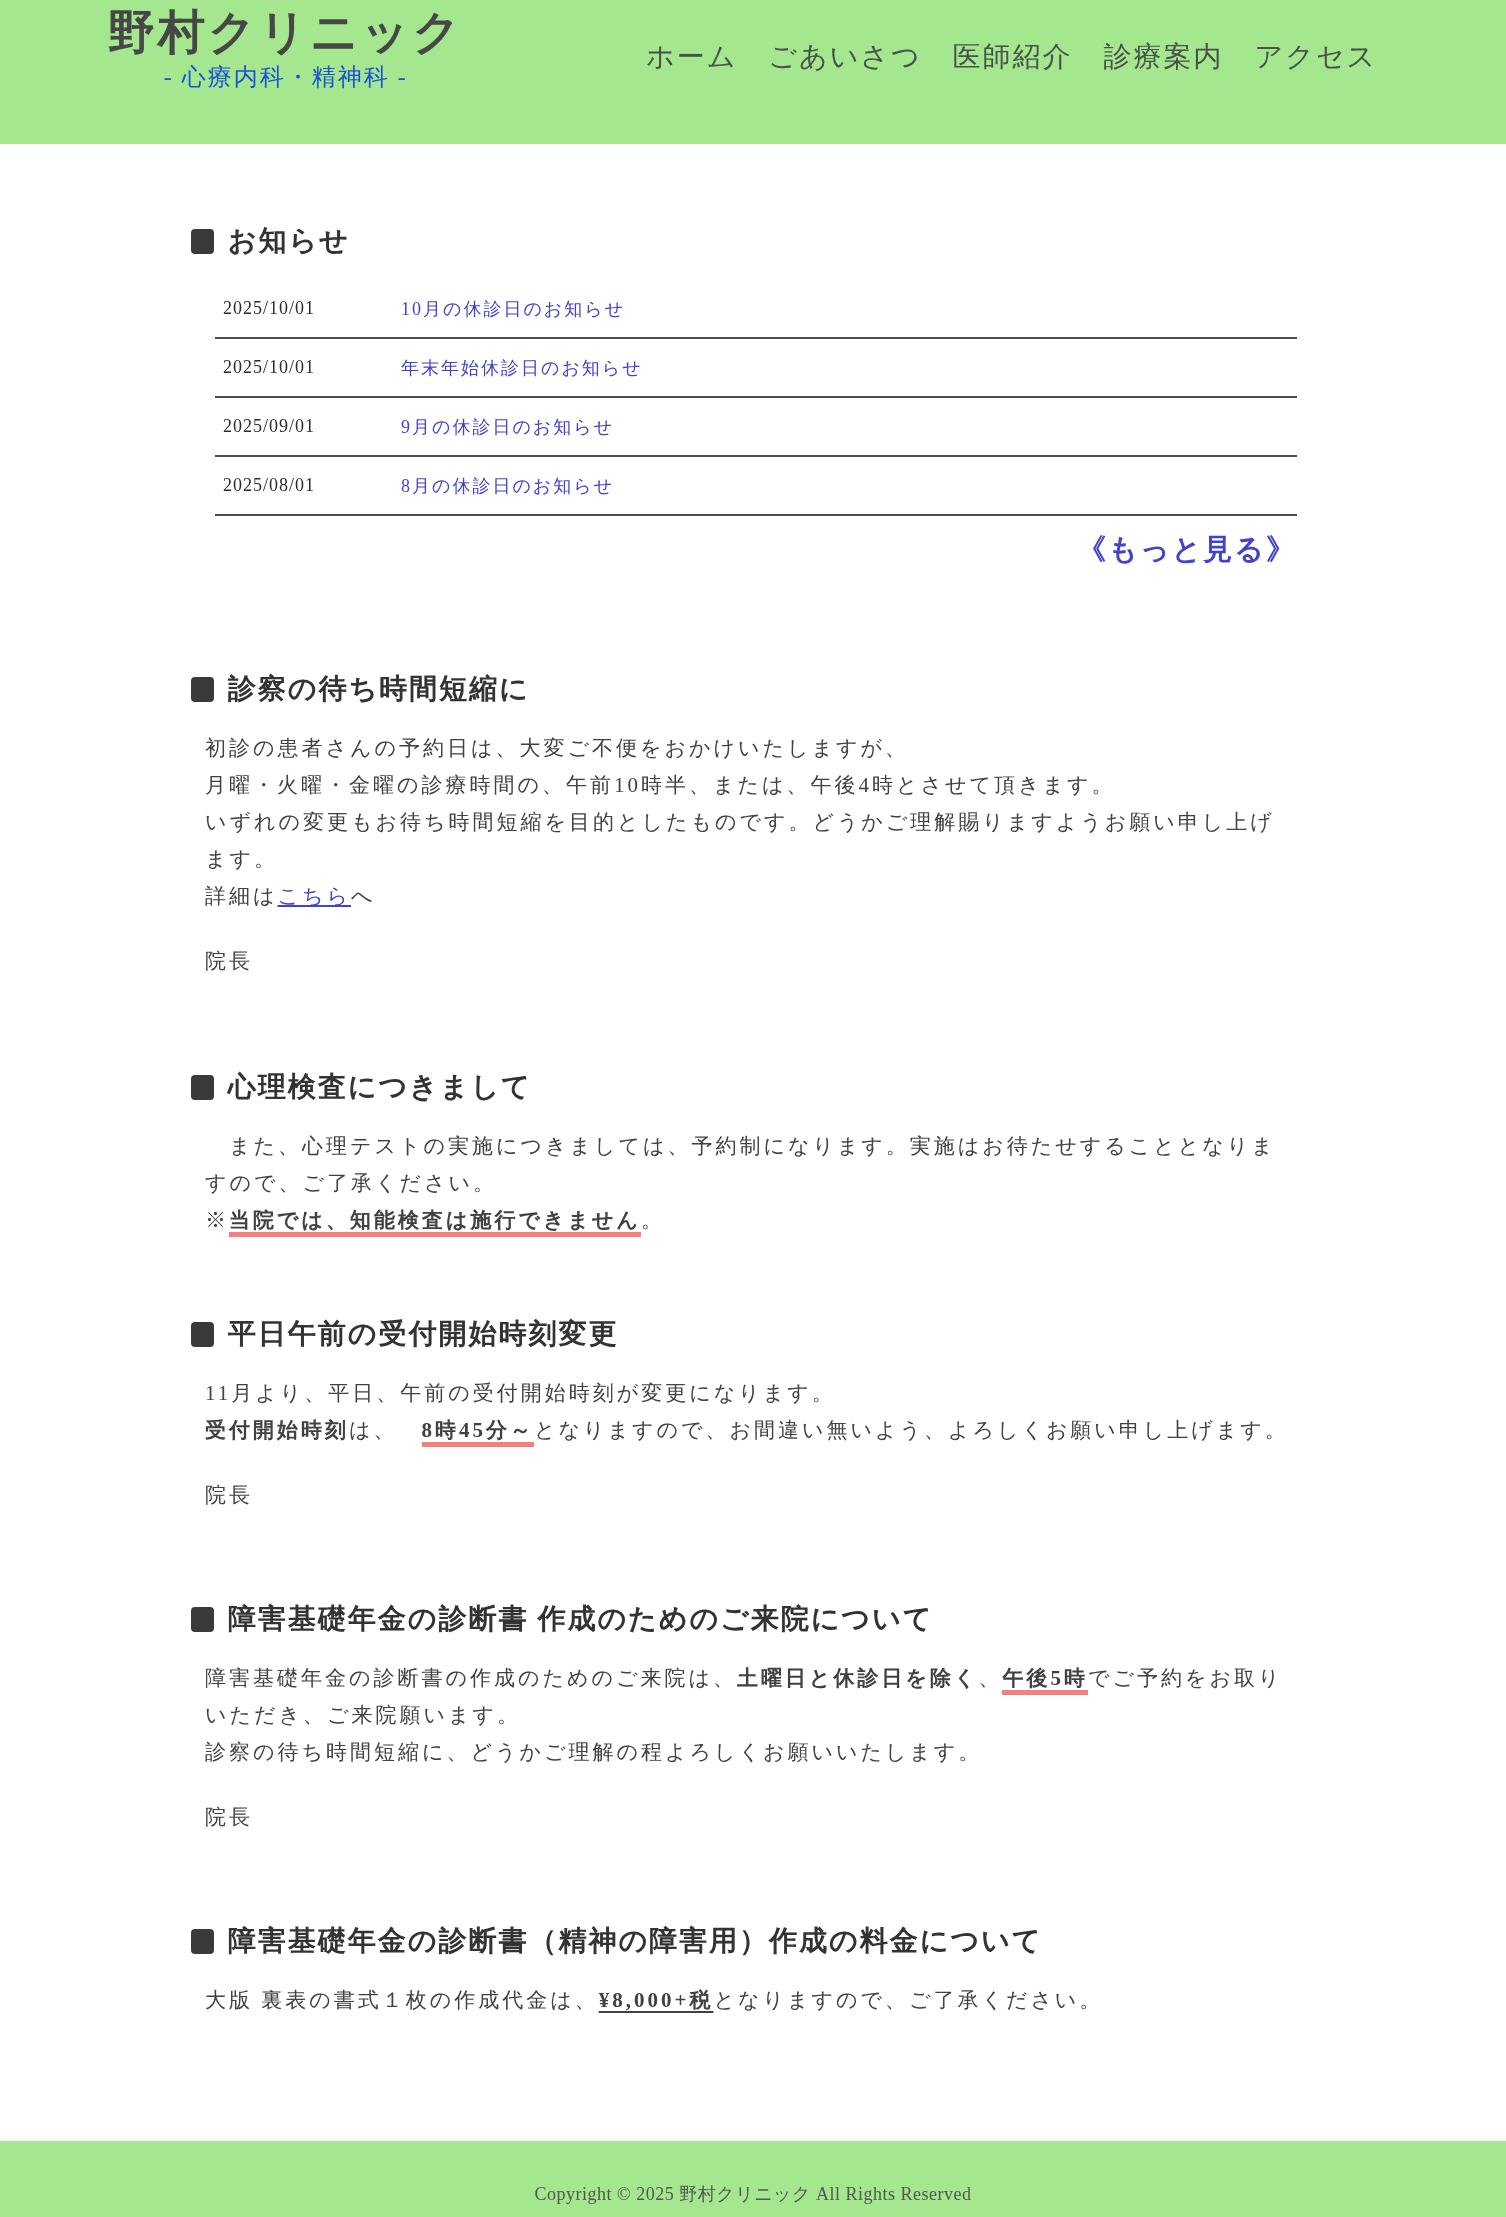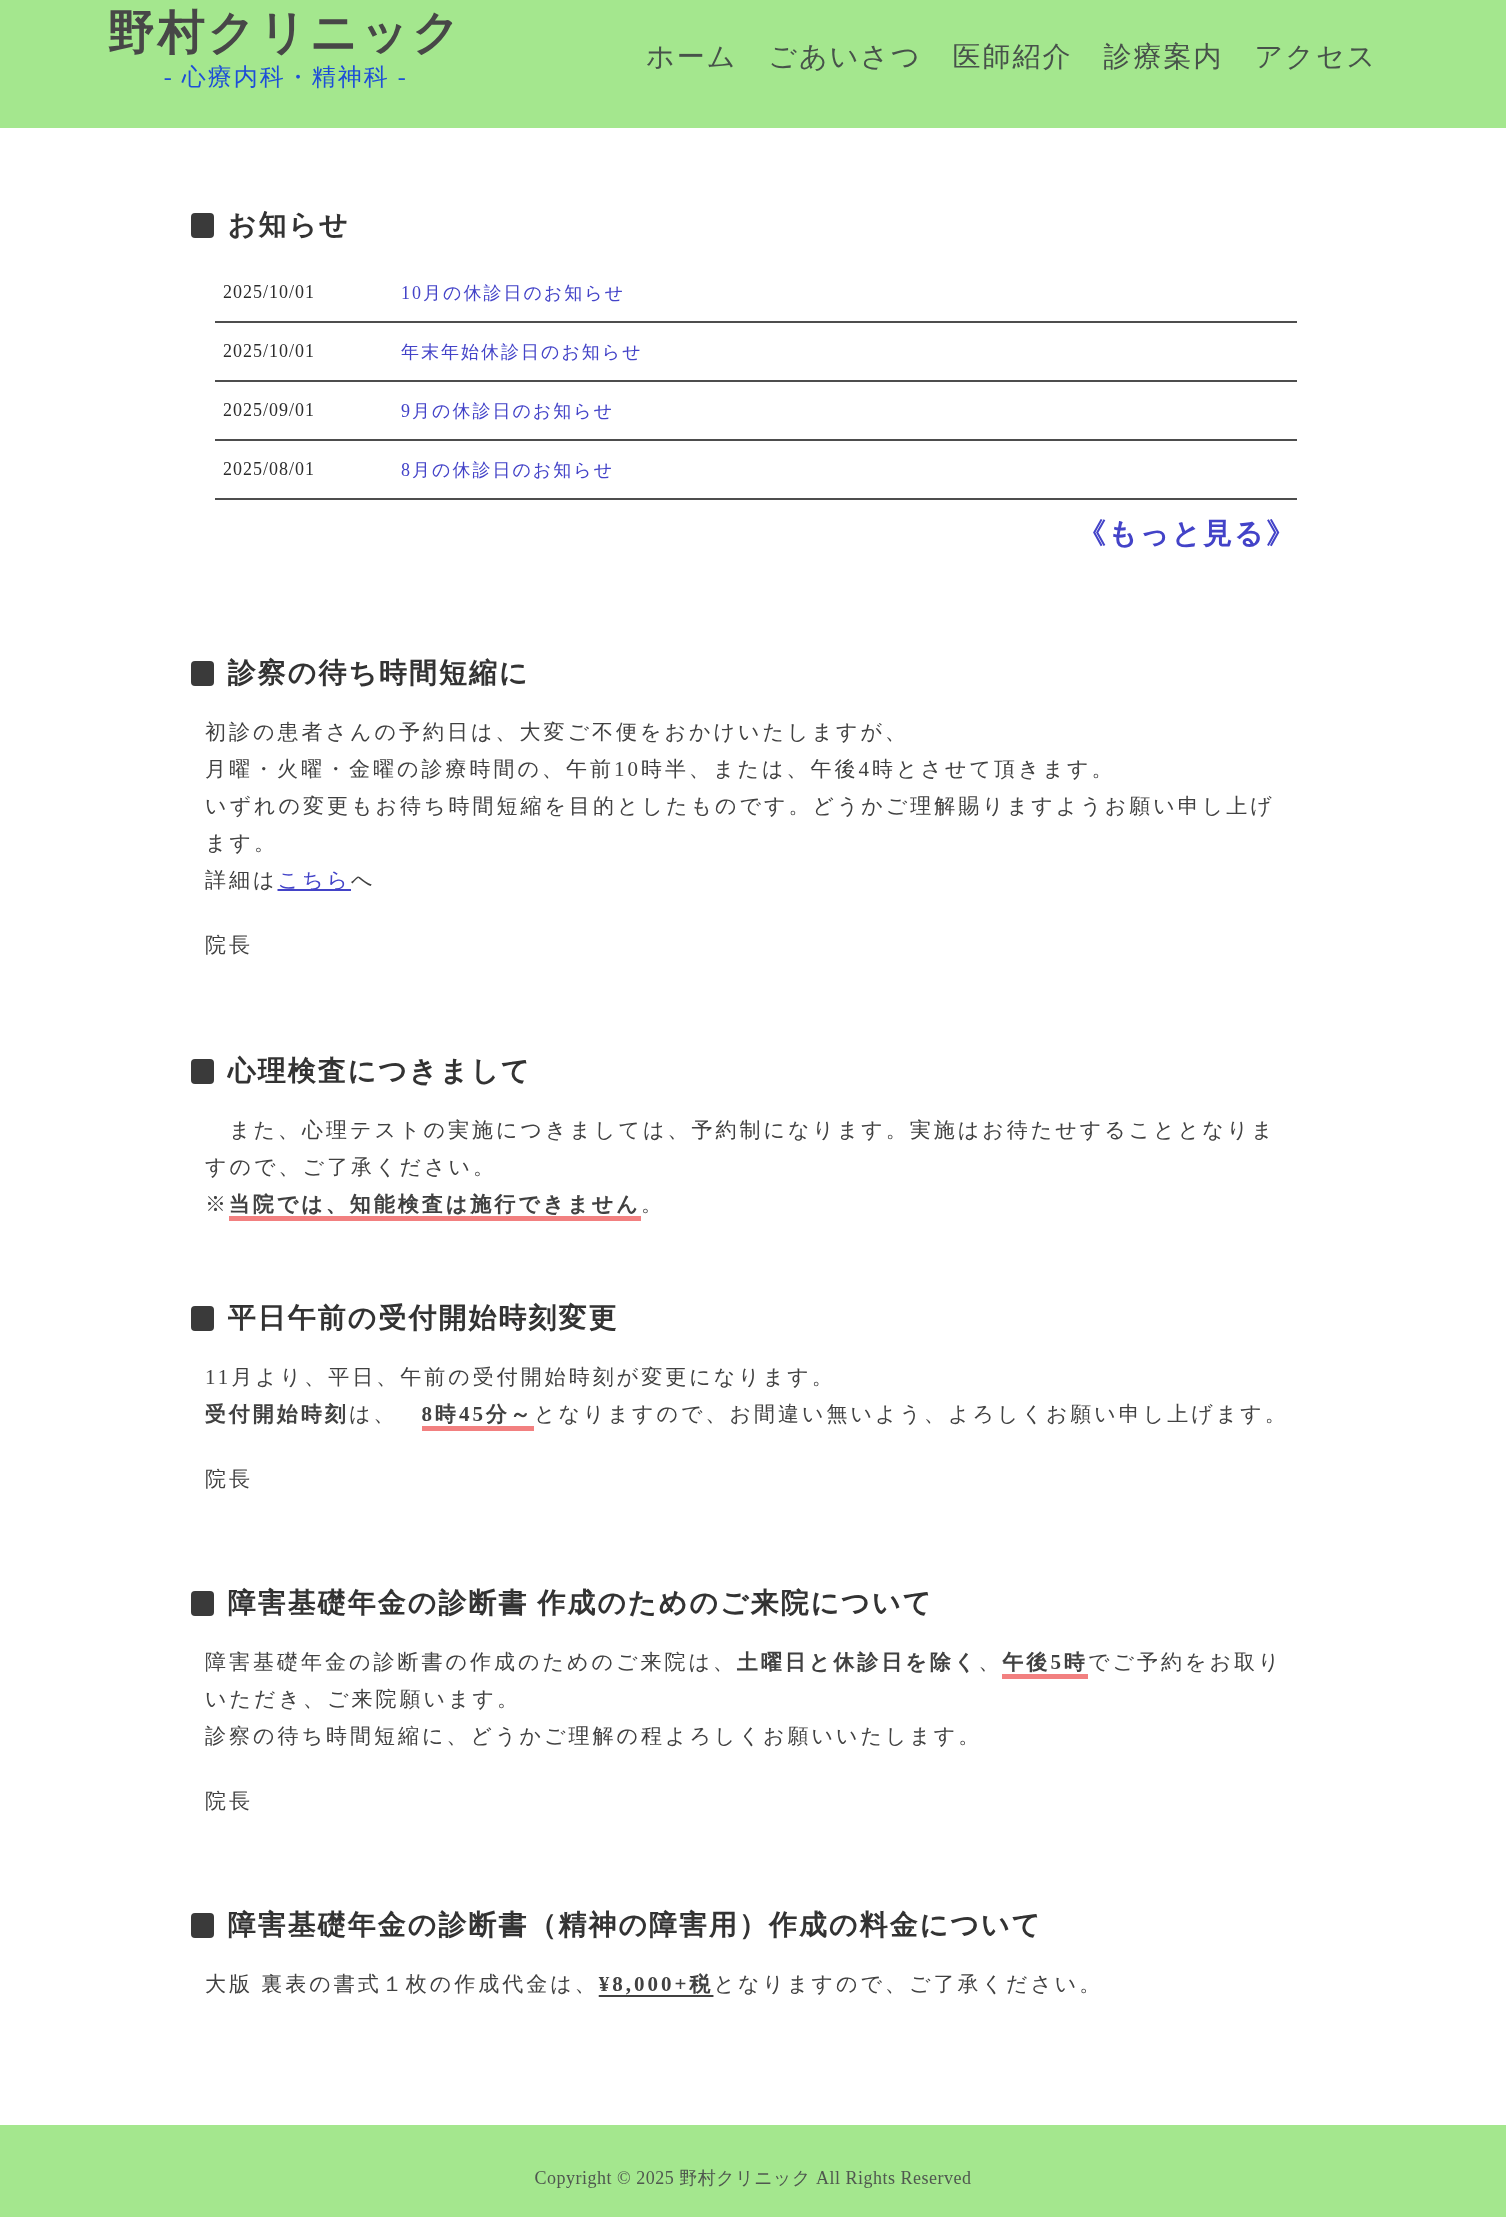--- a/index.html
+++ b/index.html
@@ -7,21 +7,21 @@
     --link:#4343c8;
     --red:#f28080;
     --separator:#4d4d4d;
     --bullet:#3a3a3a;
   }
   html,body{margin:0;padding:0;background:#fff;}
   body{font-family:"Liberation Serif","DejaVu Serif",serif;color:#414141;}
   .page{width:1506px;min-height:2217px;background:#fff;}
 
   
-  .site-header{height:128px;background:var(--green);position:relative;}
+  .site-header{height:144px;background:var(--green);position:relative;}
   .brand{position:absolute;left:108px;top:4px;text-align:center;}
   .brand-title{margin:0;font-size:47px;font-weight:bold;color:#474747;letter-spacing:3px;line-height:1.2;}
   .brand-subtitle{font-size:24px;color:#1d4ed8;letter-spacing:2px;margin-top:1px;}
   .main-nav{position:absolute;left:646px;top:38px;display:flex;gap:31px;font-size:28px;color:#47524a;letter-spacing:2px;white-space:nowrap;}
   .nav-item{cursor:pointer;}
 
   
   .content{padding:0 209px 0 191px;}
   .section-heading{display:flex;align-items:center;margin:0;font-size:28px;color:#333;font-weight:bold;letter-spacing:2px;}
   .heading-square{width:23px;height:25px;background:var(--bullet);border-radius:4px;margin-right:14px;flex:none;}

